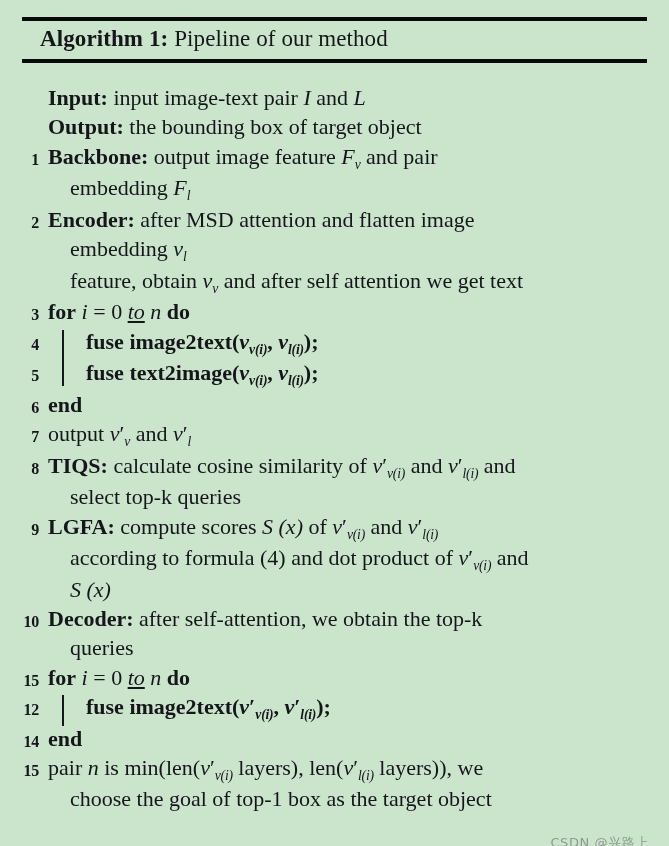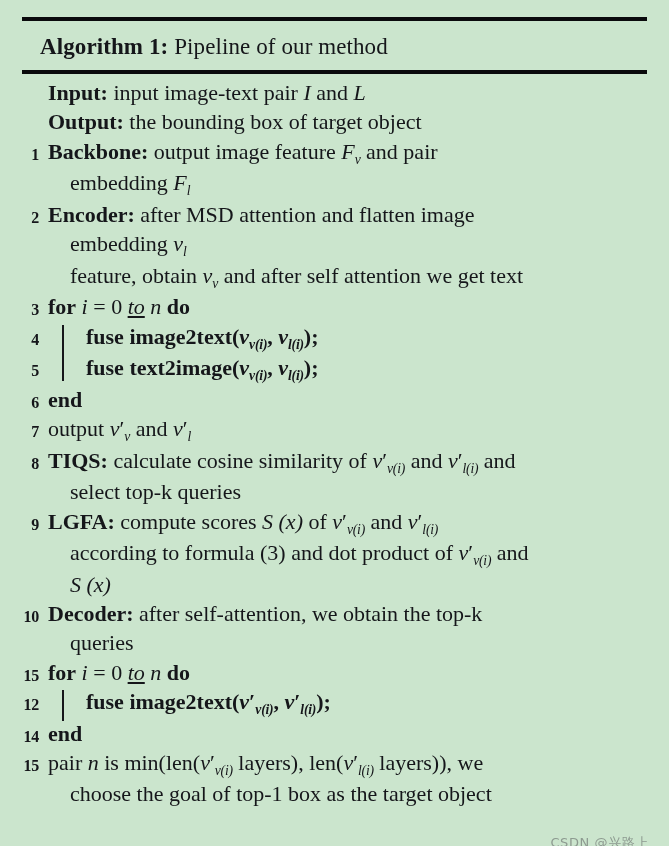--- a/index.html
+++ b/index.html
@@ -27,32 +27,32 @@
     height: 4px;
     background: #0a0a0c;
     margin: 0 auto;
     width: 625px;
   }
   .rule.top    { margin-top: 17px; }
   .rule.mid    { margin-top: 5px; }
 
   .title-row {
     width: 625px;
-    margin: 8px auto;
+    margin: 0 auto;
     padding: 4px 0 1px 18px;
     box-sizing: border-box;
     font-size: 23px;
     line-height: 1.22;
     letter-spacing: .1px;
   }
   .title-row .kw { font-weight: bold; }
 
   .body {
     width: 645px;
-    margin: 0 auto;
+    margin: 16px auto;
     padding-top: 4px;
     box-sizing: border-box;
   }
 
   .line {
     display: flex;
     align-items: flex-start;
     font-size: 22px;
     line-height: 1.33;
     margin-bottom: 0px;
@@ -239,21 +239,21 @@
 
     <div class="line">
       <div class="num">9</div>
       <div class="txt">
         <span class="kw">LGFA:</span><span> compute scores </span><span class="mv">S</span><span class="mv"> (x)</span><span> of </span><span class="mv"><span>v</span><span class="pr">′</span><span class="sub">v(i)</span></span><span> and </span><span class="mv"><span>v</span><span class="pr">′</span><span class="sub">l(i)</span></span>
       </div>
     </div>
     <div class="line cont">
       <div class="num blank">&nbsp;</div>
       <div class="txt">
-        <span>according to formula (3) and dot product of </span><span class="mv"><span>v</span><span class="pr">′</span><span class="sub">v(i)</span></span><span> and</span>
+        <span>according to formula (4) and dot product of </span><span class="mv"><span>v</span><span class="pr">′</span><span class="sub">v(i)</span></span><span> and</span>
       </div>
     </div>
     <div class="line cont">
       <div class="num blank">&nbsp;</div>
       <div class="txt">
         <span class="mv">S</span><span class="mv"> (x)</span>
       </div>
     </div>
 
     <div class="line">

